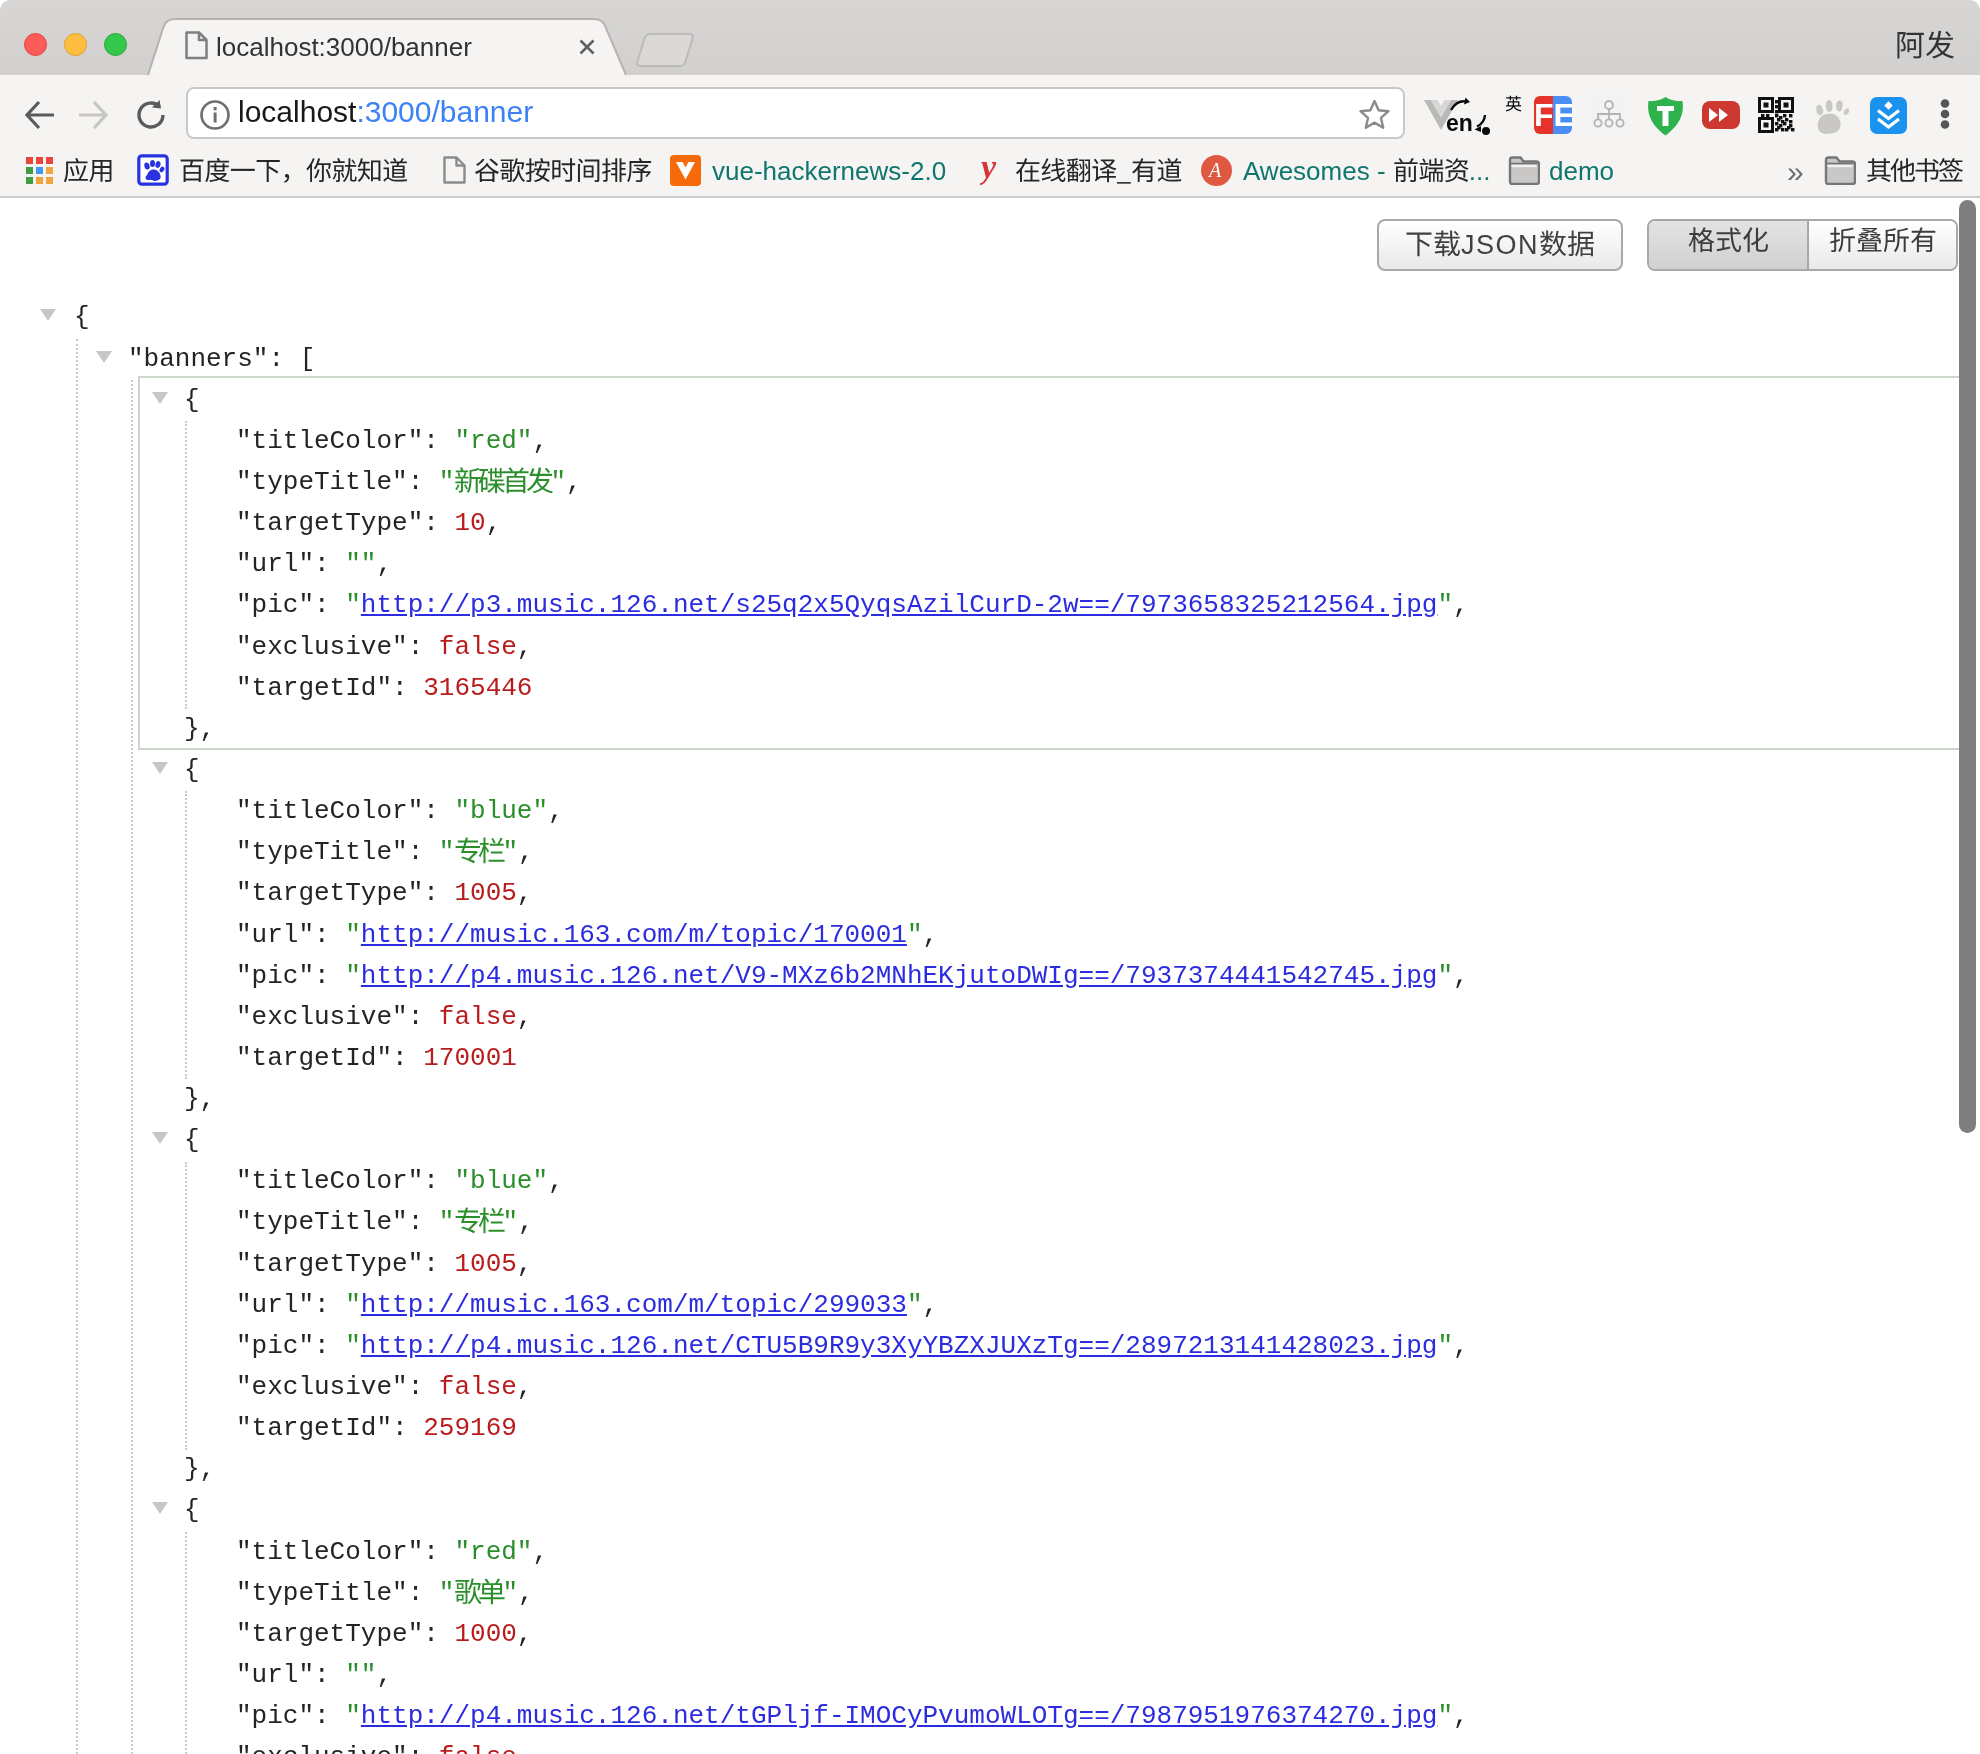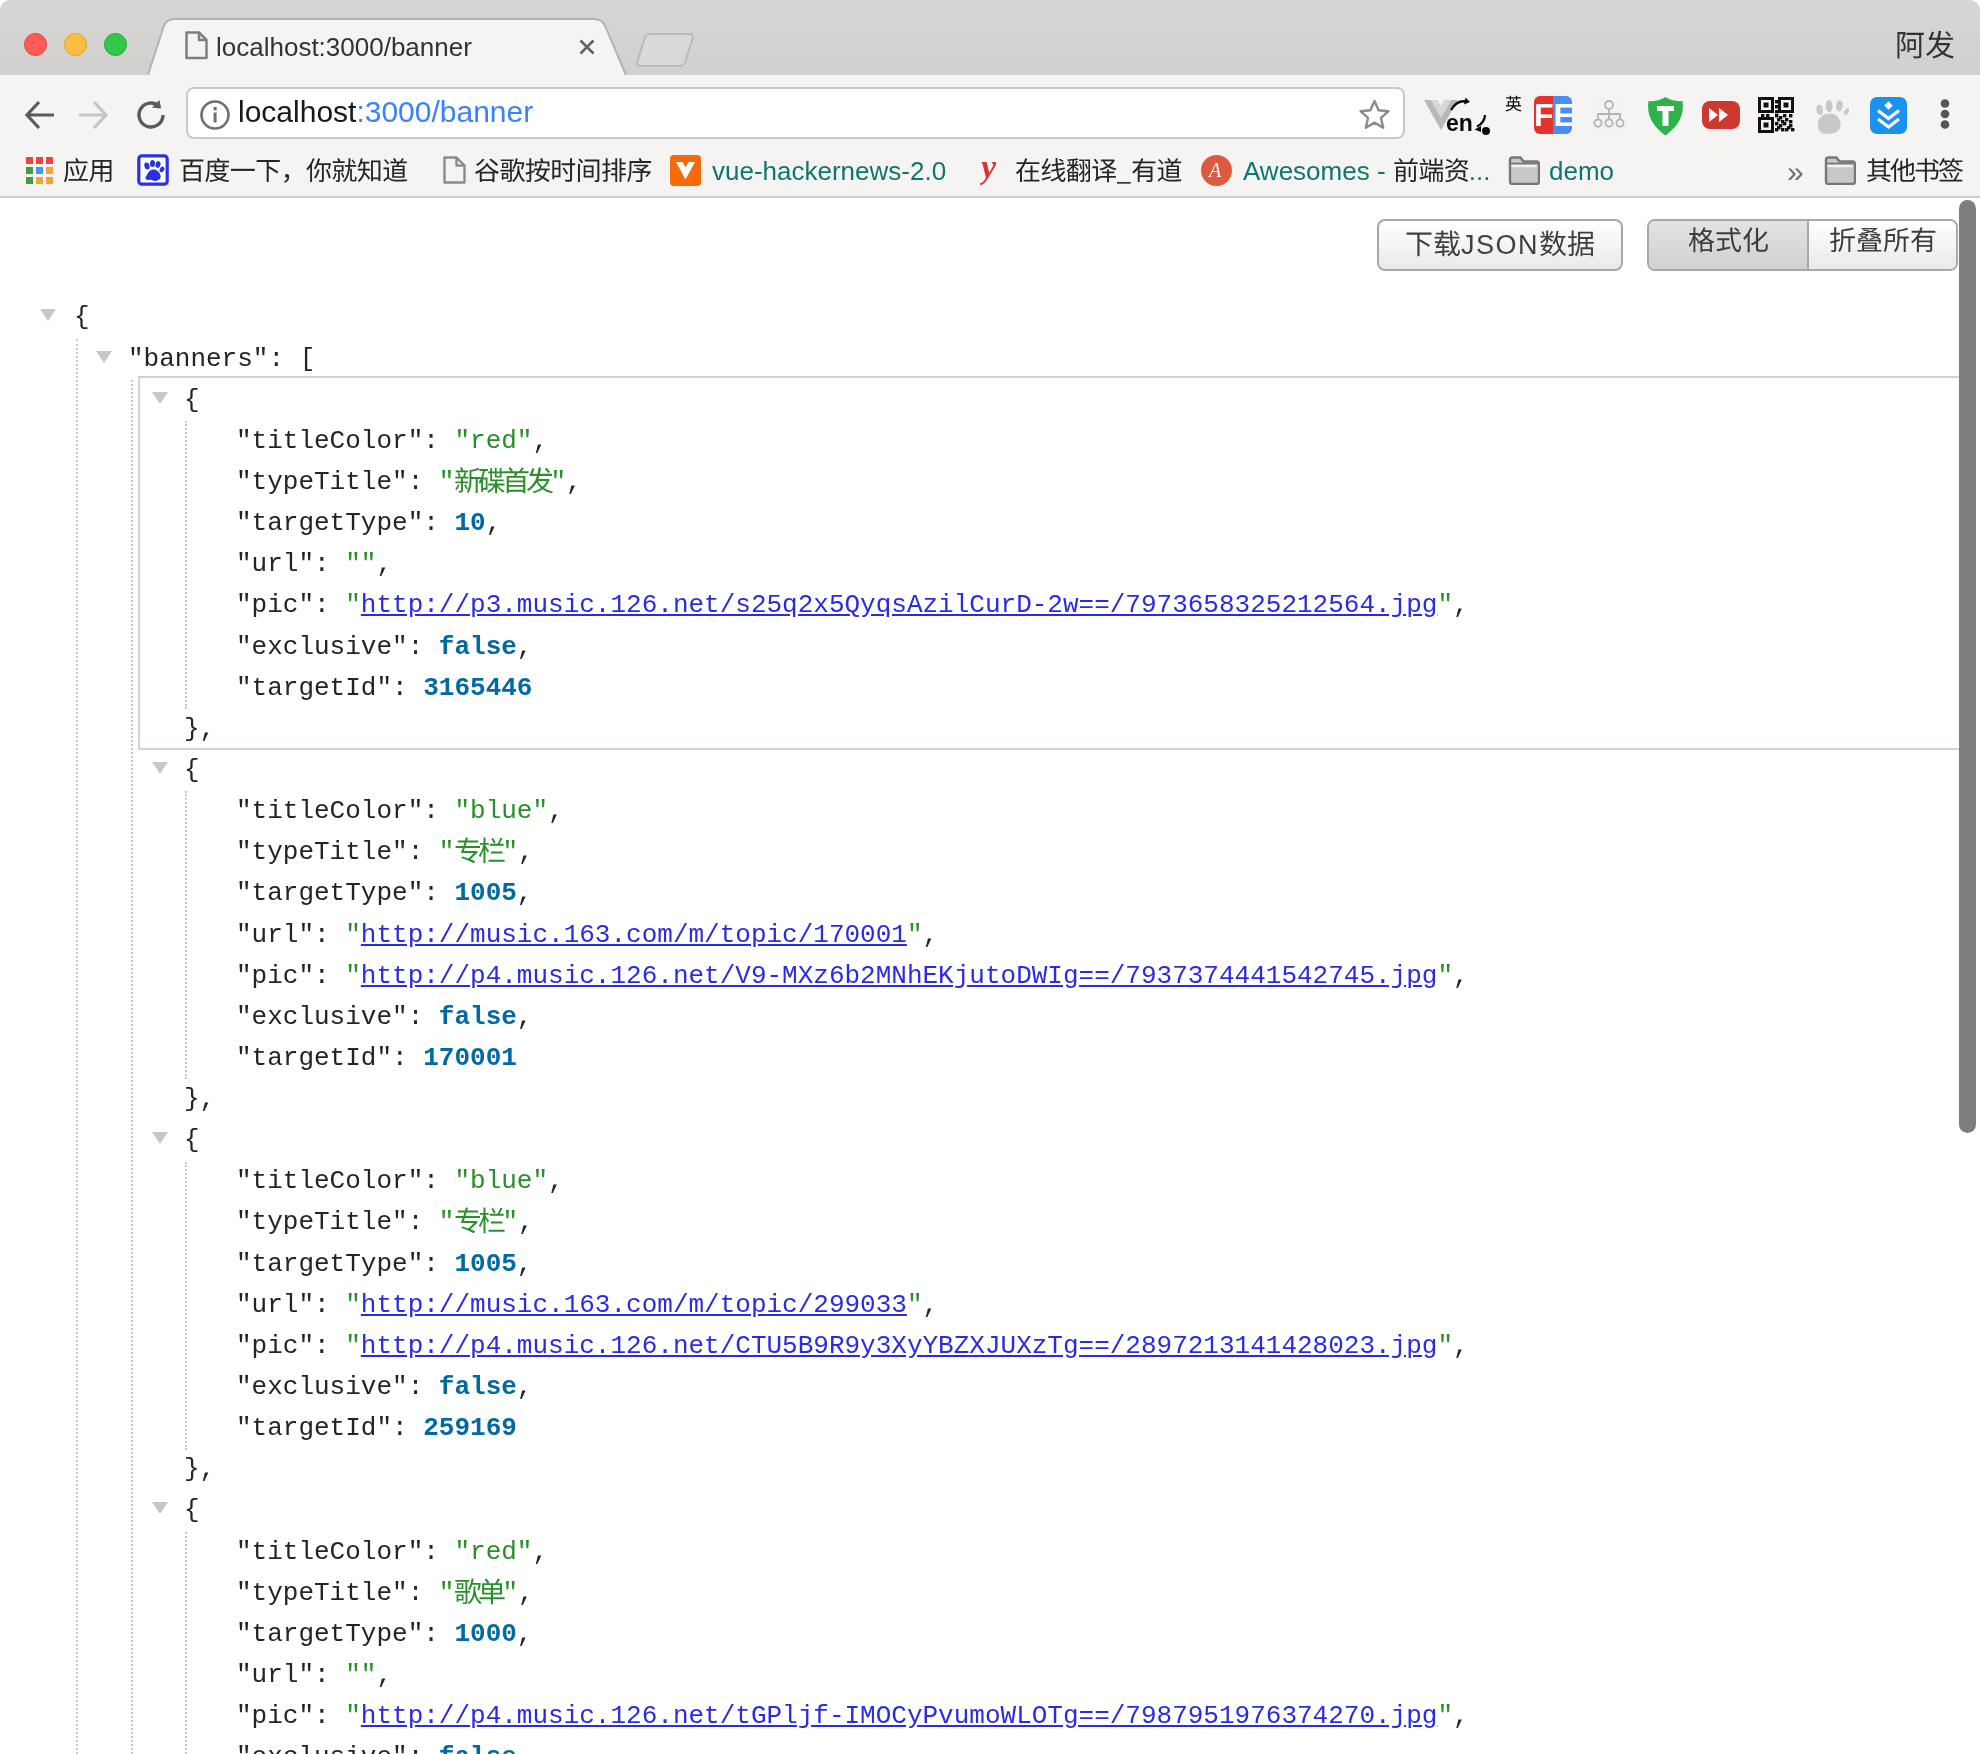--- a/index.html
+++ b/index.html
@@ -12,21 +12,21 @@
 #content{position:absolute;left:0;top:200px;width:1980px;height:1554px;background:#fff}
 #urlbox{position:absolute;left:186px;top:87px;width:1219px;height:52px;background:#fff;
   border:2px solid #c9c8c6;border-radius:8px}
 .bm{position:absolute;top:145px;height:52px;display:flex;align-items:center;white-space:nowrap;
   font-size:26px;color:#0f766e}
 .bm svg{flex:none}
 #json{position:absolute;left:0;top:297.4px;width:1980px;font-family:"Liberation Mono",monospace;
   font-size:26px;color:#242424}
 .l{height:41.15px;line-height:41.15px;position:relative;white-space:nowrap}
 .s{color:#2a8f2a}
-.n{color:#0369a1;font-weight:bold}
+.n{color:#b91c1c;font-weight:normal}
 .a{color:#2b2bdf;text-decoration:underline}
 .tri{position:absolute;width:0;height:0;border-left:8px solid transparent;border-right:8px solid transparent;
   border-top:12px solid #c7c7c7;top:12px}
 .dot{position:absolute;width:0;border-left:2px dotted #c9c9c9}
 </style></head><body>
 <div id="titlebar">
 <div class="light" style="left:24px;background:#fc5b57;border:1px solid #e2463f"></div>
 <div class="light" style="left:64px;background:#fdbd40;border:1px solid #e0a225"></div>
 <div class="light" style="left:104px;background:#34c84a;border:1px solid #2ba837"></div>
 <svg class="abs" style="left:138px;top:17px" width="500" height="58" viewBox="0 0 500 58">

